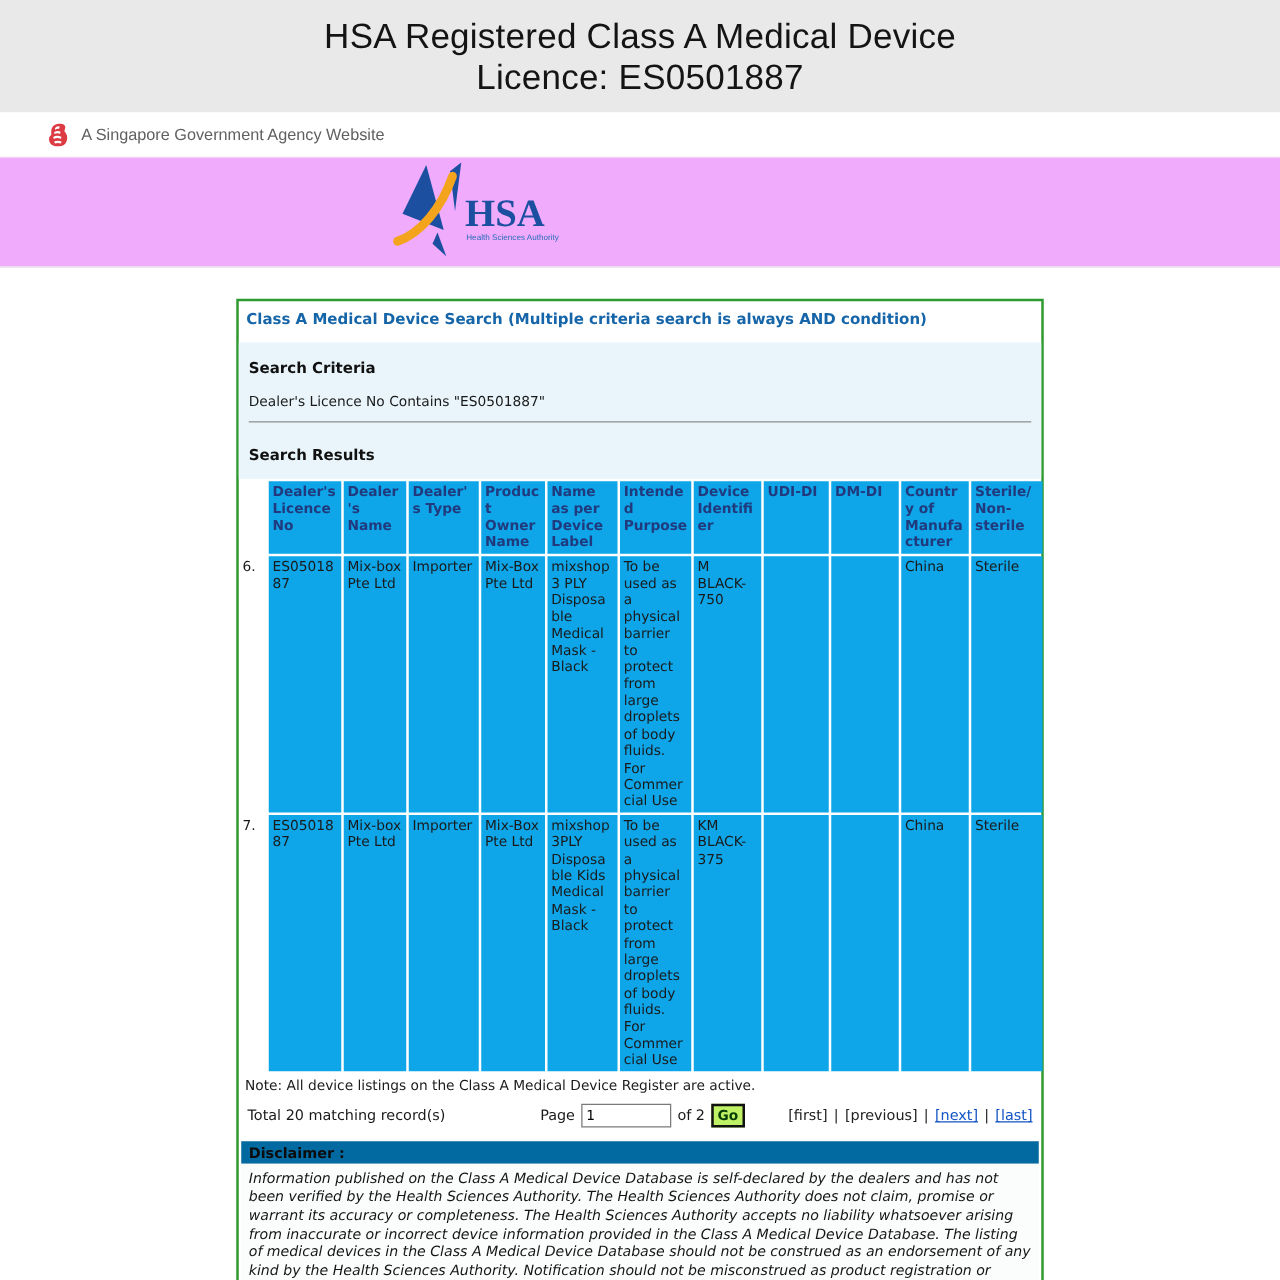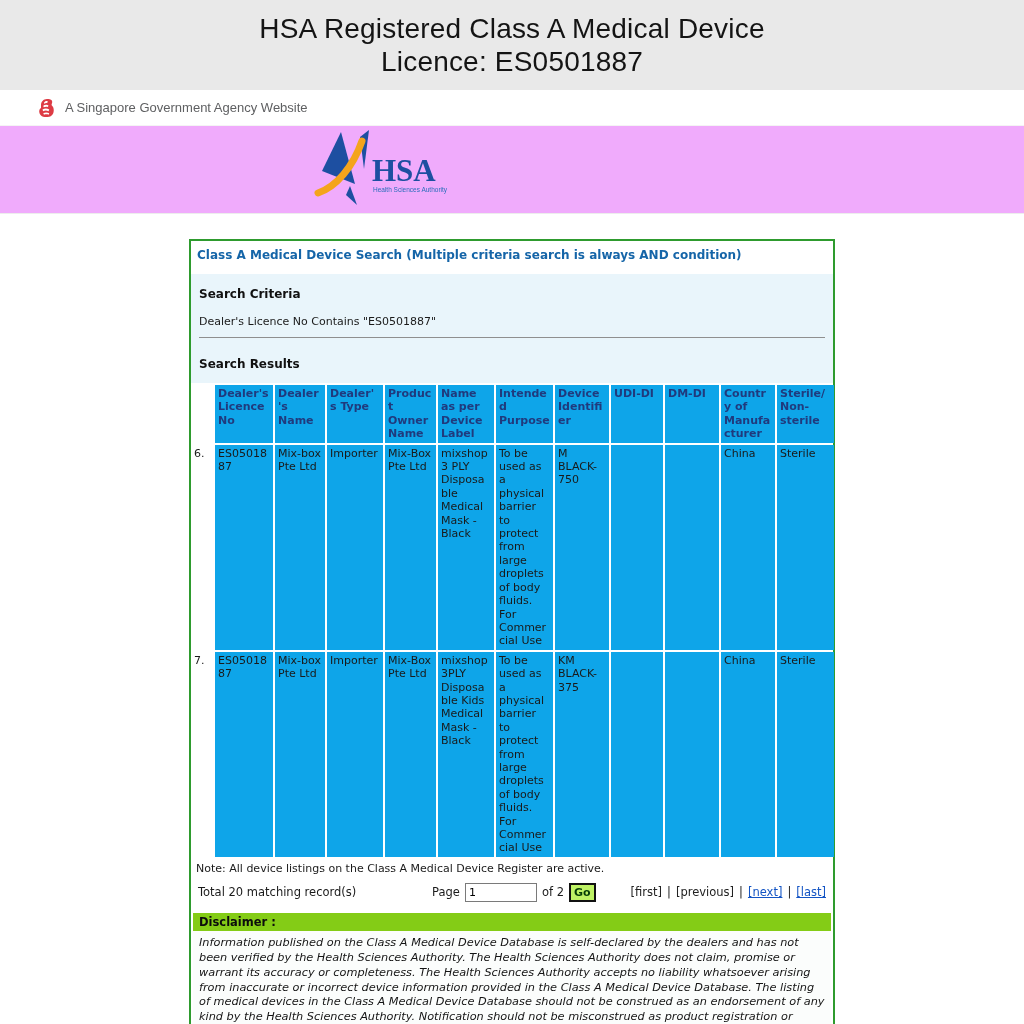--- a/index.html
+++ b/index.html
@@ -53,21 +53,21 @@
                 padding:1px 3px; font-family:"DejaVu Sans", sans-serif; }
   .go-btn { background:#bef264; border:2px solid #111; color:#063c06; font-weight:bold;
             font-size:11px; padding:0 3px; line-height:15px; cursor:pointer;
             font-family:"DejaVu Sans", sans-serif; }
   .nav-group { margin-left:30px; display:flex; gap:5px; align-items:center; }
   .nav-plain { color:#222; }
   .nav-link { color:#1354c4; text-decoration:underline; cursor:pointer; }
   .nav-sep { color:#222; }
 
   .disclaimer { margin:2px; }
-  .disclaimer-bar { background:#84cc16; font-size:11.5px; font-weight:bold; color:#0c0c0c;
+  .disclaimer-bar { background:#0369a1; font-size:11.5px; font-weight:bold; color:#0c0c0c;
                     padding:2px 6px; }
   .disclaimer-body { background:#fbfdfc; font-size:11.3px; font-style:italic; color:#141414;
                      line-height:1.32; padding:5px 6px 11px 6px; }
 </style>
 </head>
 <body>
 
 <div class="top-band">
   <div class="t-line">HSA Registered Class A Medical Device</div>
   <div class="t-line">Licence: ES0501887</div>

